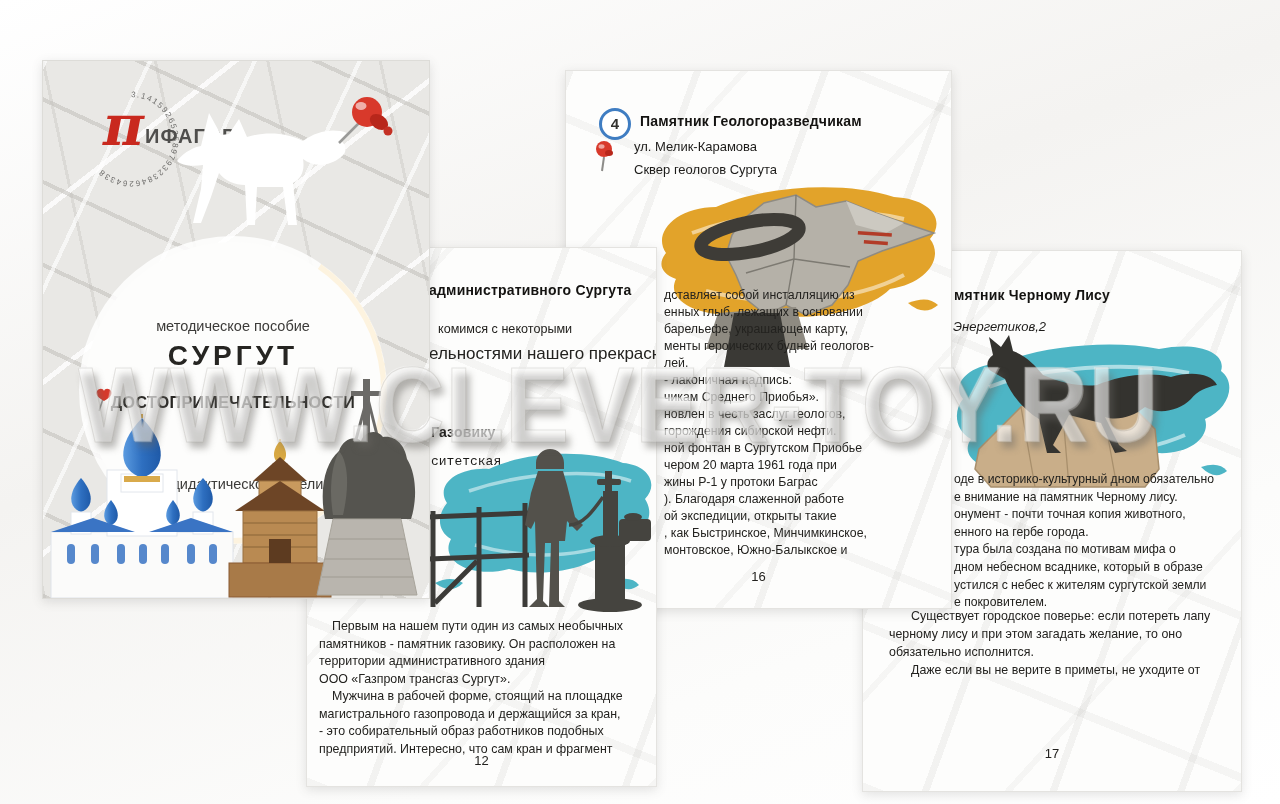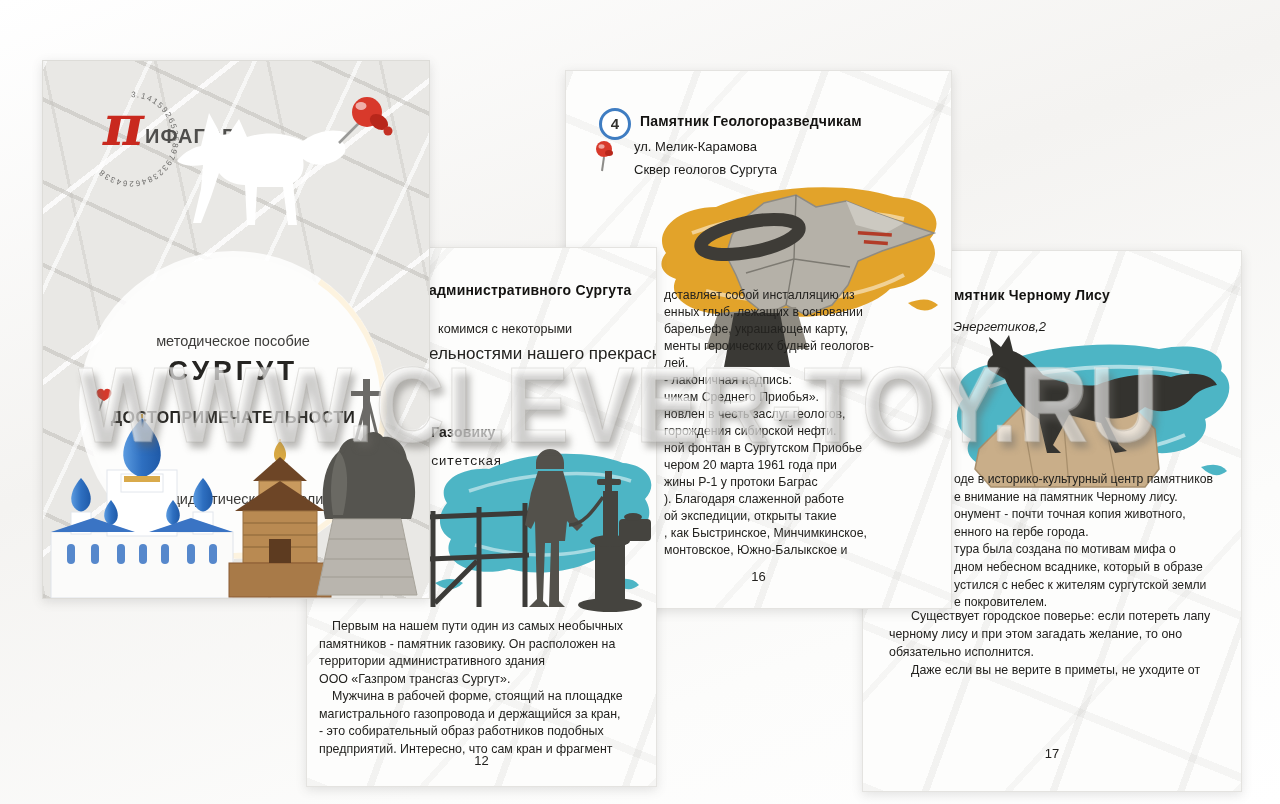--- a/index.html
+++ b/index.html
@@ -37,21 +37,21 @@
   .cover{background-color:#e9e8e5;border:1px solid #dddcd8;
         background-image:
           repeating-linear-gradient(115deg, rgba(255,255,255,.65) 0 4px, transparent 4px 95px),
           repeating-linear-gradient(25deg,  rgba(193,191,186,.55) 0 4px, transparent 4px 75px),
           repeating-linear-gradient(-38deg, rgba(255,255,255,.8)  0 5px, transparent 5px 135px),
           repeating-linear-gradient(78deg,  rgba(193,191,186,.35) 0 3px, transparent 3px 110px);}
   .logo{position:absolute;left:36px;top:26px;width:210px;height:110px;}
   .logo .pi{position:absolute;left:24px;top:10px;font-family:"DejaVu Serif",serif;font-style:italic;
             font-weight:700;font-size:56px;color:#c9291e;line-height:1;}
   .logo .brand{position:absolute;left:66px;top:38px;font-weight:800;font-size:20px;color:#4f4e4c;letter-spacing:1px;}
-  .circle{position:absolute;left:36px;top:190px;width:308px;height:308px;}
+  .circle{position:absolute;left:36px;top:175px;width:308px;height:308px;}
   .circle .disc{position:absolute;left:6px;top:6px;width:296px;height:296px;border-radius:50%;
                 background:#fdfdfc;box-shadow:0 0 0 6px rgba(255,255,255,.85);}
   .circle svg{position:absolute;left:0;top:0;}
   .ctext{position:absolute;left:0;width:100%;text-align:center;color:#3c3b39;}
   .series{top:82px;font-size:14.5px;}
   .title{top:104px;font-size:28px;font-weight:700;color:#262522;letter-spacing:4px;}
   .subtitle{top:158px;font-size:16px;font-weight:600;color:#262522;letter-spacing:.4px;}
   .tagline{top:240px;font-size:14.5px;}
 </style>
 </head>
@@ -71,21 +71,21 @@
 
         <path fill="#c9ae89" stroke="#a88f6c" stroke-width="1.5" d="M30,122 L72,80 L112,64 L152,72 L188,84 L206,102 L210,142 L196,160 L42,160 L26,142 Z"></path>
         <path fill="#d8c3a2" d="M72,80 L112,64 L152,72 L120,88 Z"></path>
         <path fill="none" stroke="#a88f6c" stroke-width="1.3" d="M112,64 L120,160 M72,80 L86,160 M152,72 L168,160"></path>
 
         <path fill="#34332f" d="M44,28 L40,10 L52,20 L60,8 L64,24 C76,28 86,38 94,48 C112,56 132,60 148,58 C168,50 196,44 222,50 C242,44 262,46 268,58 C258,60 248,64 242,72 C230,84 210,88 196,80 C184,90 168,94 156,90 L170,118 L178,124 L166,126 L152,96 L120,88 L104,118 L112,126 L98,126 L90,92 C76,84 62,68 56,52 L42,44 C36,40 38,32 44,28 Z"></path>
       </svg>
     </div>
 
     <div class="tb" style="left:91px;top:220px;line-height:17.6px;font-size:12.2px;">
-      <div>оде в историко-культурный центр памятников</div>
+      <div>оде в историко-культурный дном обязательно</div>
       <div>е внимание на памятник Черному лису.</div>
       <div>онумент - почти точная копия животного,</div>
       <div>енного на гербе города.</div>
       <div>тура была создана по мотивам мифа о</div>
       <div>дном небесном всаднике, который в образе</div>
       <div>устился с небес к жителям сургутской земли</div>
       <div>е покровителем.</div>
     </div>
 
     <div class="tb" style="left:26px;top:356px;line-height:18px;font-size:12.4px;">

